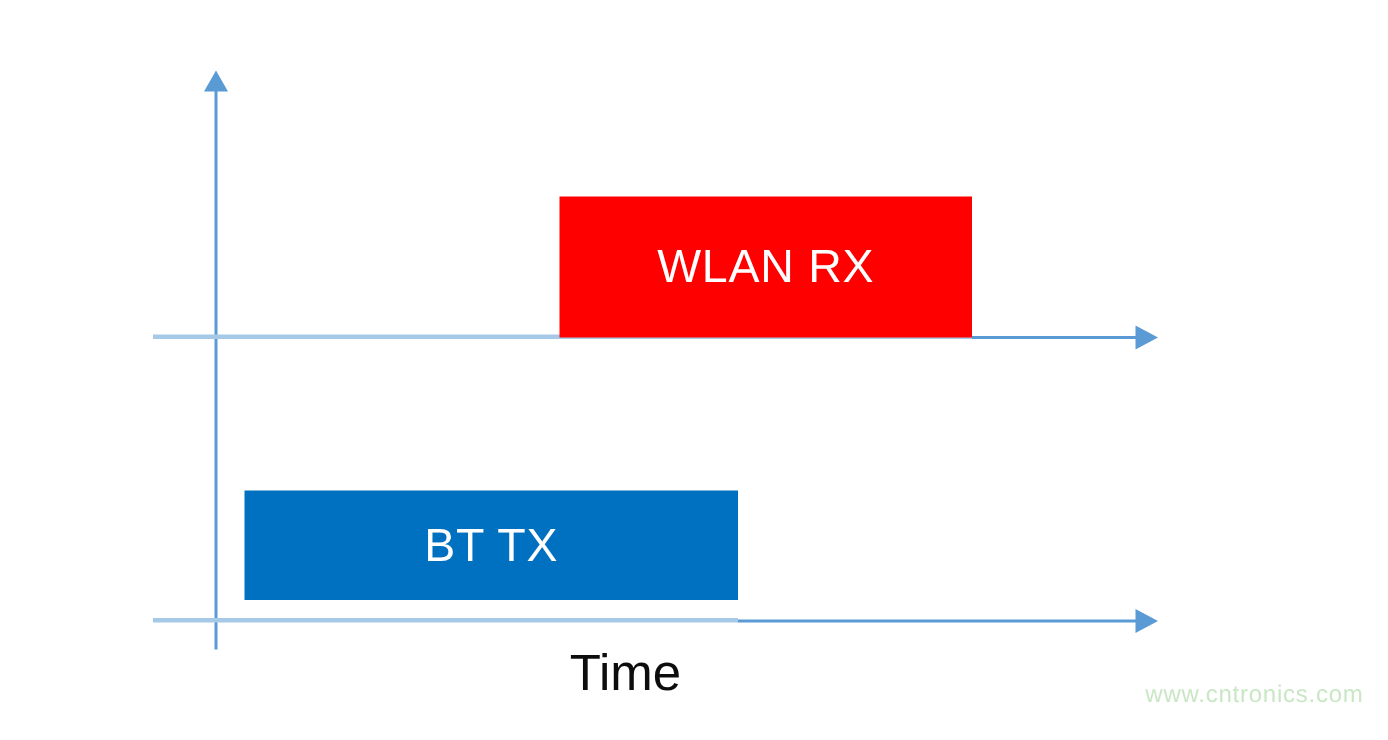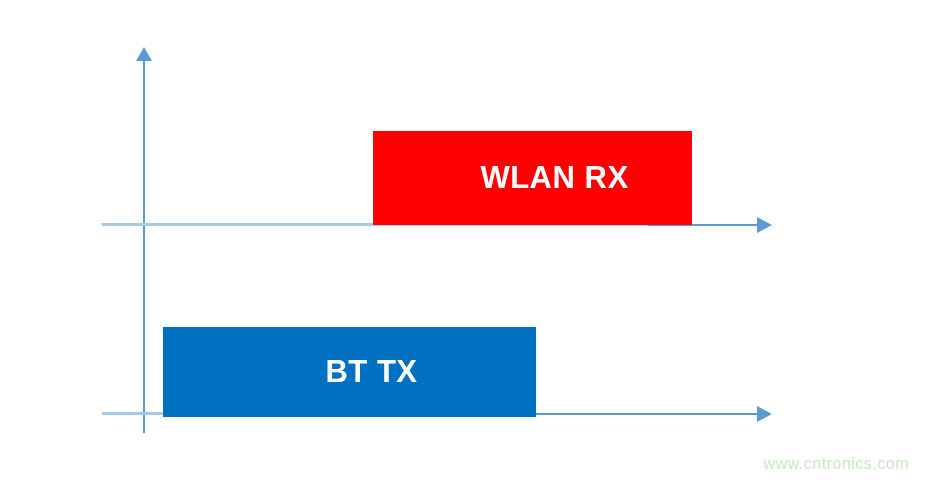--- a/index.html
+++ b/index.html
@@ -59,36 +59,35 @@
     border-bottom: 8px solid transparent;
     border-left: 15px solid #5b9bd5;
   }
 
   
   .bar {
     display: flex;
     align-items: center;
     justify-content: center;
     font-size: 31px;
-    font-weight: 700;
+    font-weight: 400;
     letter-spacing: 0.5px;
     white-space: nowrap;
-    padding-left: 44px;
   }
   .bar-wlan {
     left: 373px;
     top: 131px;
     width: 275px;
     height: 94px;
   }
   .bar-bt {
     left: 163px;
     top: 327px;
     width: 329px;
-    height: 90px;
+    height: 73px;
   }
 
   
   .time-label {
     left: 327px;
     top: 430px;
     width: 180px;
     text-align: center;
     font-size: 34px;
     font-weight: 500;
@@ -117,16 +116,17 @@
   </div>
 
   <div class="abs h-line bt-line-light" style="background: rgb(166, 201, 232);"></div>
   <div class="abs h-line-dark bt-line-dark" style="background: rgb(91, 155, 213);"></div>
   <div class="abs bt-arrow" style="border-left-color: rgb(91, 155, 213);"></div>
 
   <div class="abs bar bar-bt" style="background: rgb(0, 112, 192); color: rgb(255, 255, 255);">
     <span>BT TX</span>
   </div>
 
+  <div class="abs time-label" style="color: rgb(13, 13, 13);">Time</div>
 
   <div class="abs watermark" style="color: rgb(201, 231, 196);">www.cntronics.com</div>
 
 </div>
 
 </body></html>

